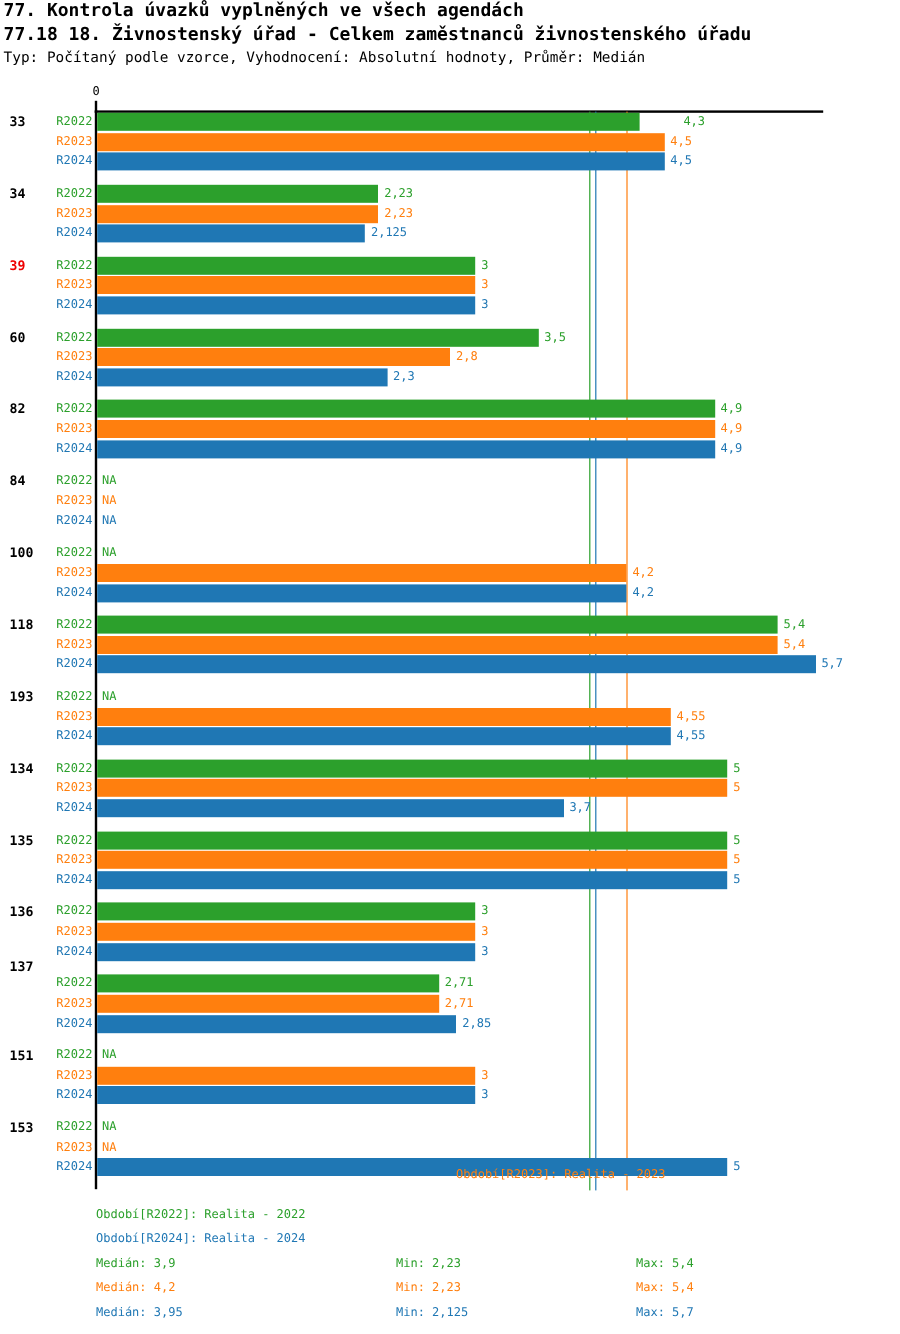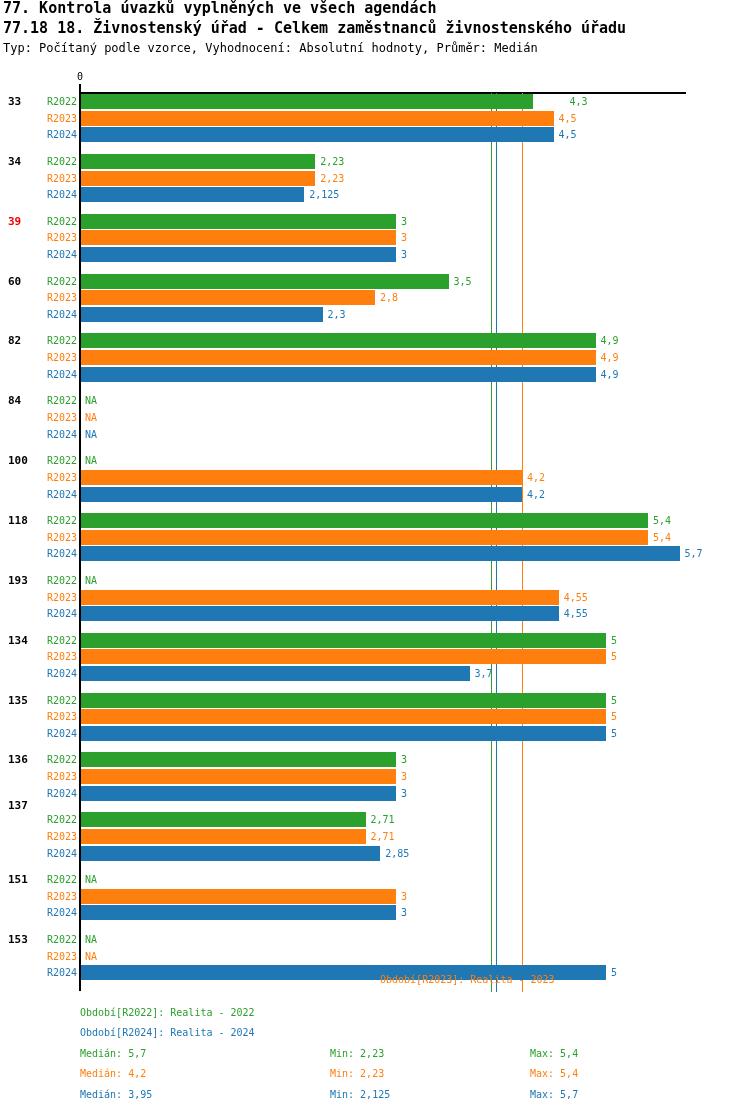--- a/index.html
+++ b/index.html
@@ -179,21 +179,21 @@
     <div class="value-label" style="top: 967.3px; left: 611px; color: rgb(31, 119, 180);">5</div>
   </div>
 
 <div>
   <div class="leg-item c-green" style="left:80px;top:1007px">Období[R2022]: Realita - 2022</div>
   <div class="leg-item c-orange" style="left:380px;top:974px">Období[R2023]: Realita - 2023</div>
   <div class="leg-item c-blue" style="left:80px;top:1027px">Období[R2024]: Realita - 2024</div>
 </div>
 
 <div>
-  <div class="stat-cell c-green" style="left:80px;top:1048px">Medián: 5,7</div>
+  <div class="stat-cell c-green" style="left:80px;top:1048px">Medián: 3,9</div>
   <div class="stat-cell c-green" style="left:330px;top:1048px">Min: 2,23</div>
   <div class="stat-cell c-green" style="left:530px;top:1048px">Max: 5,4</div>
 
   <div class="stat-cell c-orange" style="left:80px;top:1068px">Medián: 4,2</div>
   <div class="stat-cell c-orange" style="left:330px;top:1068px">Min: 2,23</div>
   <div class="stat-cell c-orange" style="left:530px;top:1068px">Max: 5,4</div>
 
   <div class="stat-cell c-blue" style="left:80px;top:1089px">Medián: 3,95</div>
   <div class="stat-cell c-blue" style="left:330px;top:1089px">Min: 2,125</div>
   <div class="stat-cell c-blue" style="left:530px;top:1089px">Max: 5,7</div>

